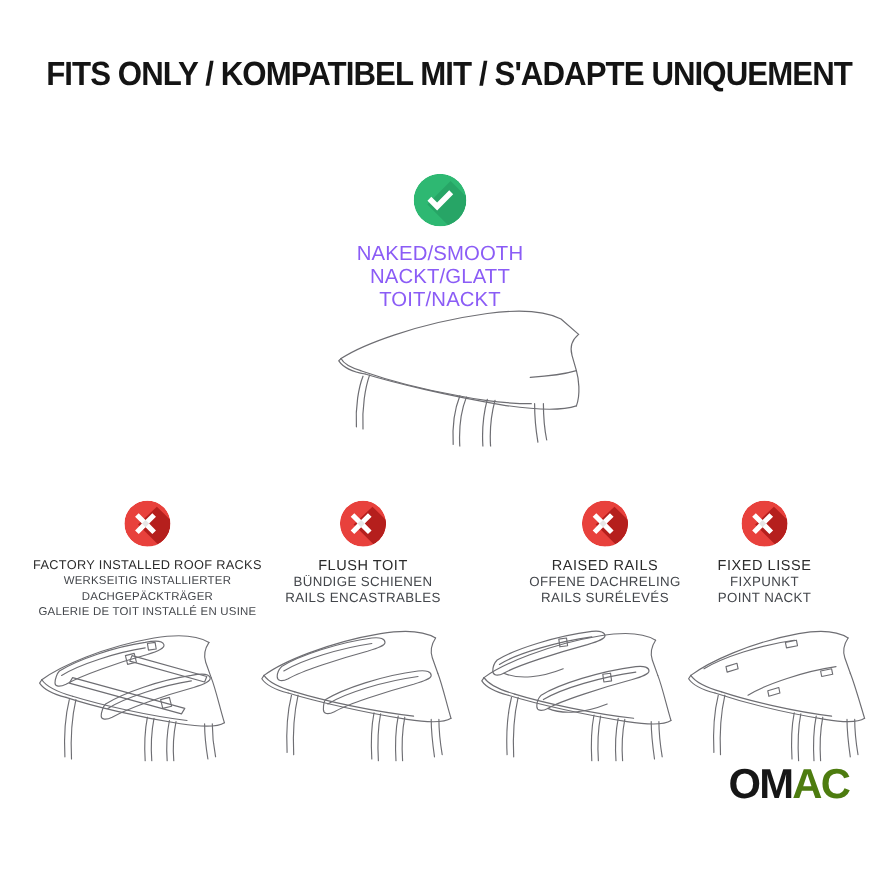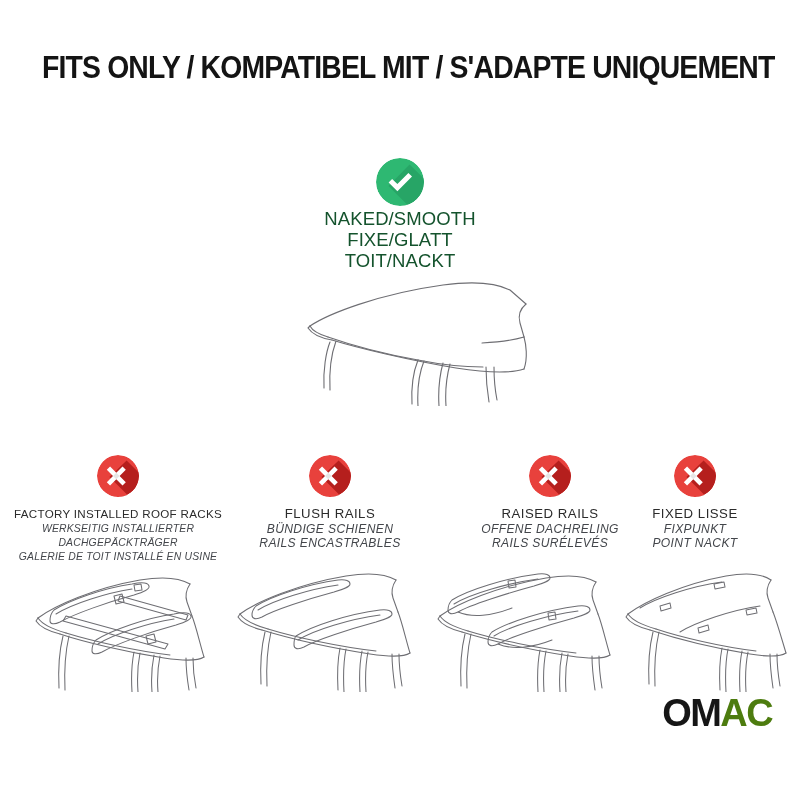--- a/index.html
+++ b/index.html
@@ -49,22 +49,22 @@
     top: 158px;
     width: 800px;
     text-align: center;
   }
   .ok-badge-wrap {
     display: flex;
     justify-content: center;
   }
   .ok-badge { width: 48px; height: 48px; }
   .ok-labels {
-    margin-top: 2px;
-    color: #14532d;
+    margin-top: 13px;
+    color: #8b5cf6;
   }
   .ok-labels div {
     font-size: 18.5px;
     line-height: 21px;
     letter-spacing: 0.1px;
     white-space: nowrap;
   }
 
   
   .ok-roof {
@@ -95,21 +95,20 @@
     white-space: nowrap;
   }
   .col-labels .l2,
   .col-labels .l3,
   .col-labels .l4 {
     font-size: 12.1px;
     line-height: 14.4px;
     color: #43464b;
     letter-spacing: 0.35px;
     white-space: nowrap;
-    font-style: italic;
   }
   .col.narrow .col-labels .l1 { font-size: 11.6px; letter-spacing: 0.3px; }
   .col.narrow .col-labels .l2,
   .col.narrow .col-labels .l3,
   .col.narrow .col-labels .l4 { font-size: 10.4px; letter-spacing: 0.2px; }
 
   .col-roof {
     position: absolute;
     top: 552px;
   }
@@ -141,21 +140,21 @@
       <div class="badge ok-badge">
         <svg class="drawing" width="48" height="48" viewBox="0 0 48 48">
           <circle cx="24" cy="24" r="24" fill="#2eb872"></circle>
           <path d="M24 48a24 24 0 0 0 24-24 24 24 0 0 0-.25-3.4L33.6 6.5 12.5 27.9 32.6 48z" fill="#27a566"></path>
           <path d="M12.6 24.5l3.5-3.6 5.3 5.2 11-11.1 3.6 3.6-14.6 14.7z" fill="#ffffff"></path>
         </svg>
       </div>
     </div>
     <div class="ok-labels">
       <div>NAKED/SMOOTH</div>
-      <div>FIXE/GLATT</div>
+      <div>NACKT/GLATT</div>
       <div>TOIT/NACKT</div>
     </div>
   </div>
 
   <div class="ok-roof">
     <svg class="drawing" width="300" height="128" viewBox="0 0 300 128">
       <g fill="none" stroke="#6e6e73" stroke-width="1.1" stroke-linejoin="round" stroke-linecap="round">
         <path d="M42 48 C 60 36, 110 16, 175 7 C 205 3, 228 5, 242 12 L 258 26"></path>
         <path d="M42 48 L 40 50 C 44 56, 52 60, 64 62"></path>
         <path d="M64 62 C 90 70, 140 82, 188 90 C 220 95, 244 95, 256 91"></path>
@@ -170,21 +169,21 @@
         <path d="M156 83 C 152 93, 149 110, 150 128"></path>
         <path d="M175 85 C 172 96, 170 112, 171 128"></path>
         <path d="M182 86 C 179 97, 177 113, 178 128"></path>
         <path d="M218 89 C 218 98, 219 112, 221 124"></path>
         <path d="M226 89 C 226 98, 227 112, 229 122"></path>
         <path d="M256 59 C 246 62, 232 64, 214 65"></path>
       </g>
     </svg>
   </div>
 
-  <div class="col narrow" style="left:0px; width:236px;">
+  <div class="col narrow" style="left:16px; width:236px;">
     <div class="x-badge-wrap">
       <div class="badge x-badge">
         <svg class="drawing" width="42" height="42" viewBox="0 0 42 42">
           <circle cx="21" cy="21" r="21" fill="#e8413c"></circle>
           <path d="M21 42a21 21 0 0 0 21-21 21 21 0 0 0-.3-3.4L29.6 5.6 12.5 21.9 32.3 41.7z" fill="#b51f1d"></path>
           <path d="M13.1 11.5l-3.3 3.3L16 21l-6.2 6.2 3.3 3.3L19.3 24.3l6.2 6.2 3.3-3.3L22.6 21l6.2-6.2-3.3-3.3L19.3 17.7z" fill="#ffffff"></path>
           <path d="M19.3 17.7l3.3 3.3-3.3 3.3-3.3-3.3z" fill="#e6e6e6"></path>
         </svg>
       </div>
     </div>
@@ -235,21 +234,21 @@
       <div class="badge x-badge">
         <svg class="drawing" width="42" height="42" viewBox="0 0 42 42">
           <circle cx="21" cy="21" r="21" fill="#e8413c"></circle>
           <path d="M21 42a21 21 0 0 0 21-21 21 21 0 0 0-.3-3.4L29.6 5.6 12.5 21.9 32.3 41.7z" fill="#b51f1d"></path>
           <path d="M13.1 11.5l-3.3 3.3L16 21l-6.2 6.2 3.3 3.3L19.3 24.3l6.2 6.2 3.3-3.3L22.6 21l6.2-6.2-3.3-3.3L19.3 17.7z" fill="#ffffff"></path>
           <path d="M19.3 17.7l3.3 3.3-3.3 3.3-3.3-3.3z" fill="#e6e6e6"></path>
         </svg>
       </div>
     </div>
     <div class="col-labels">
-      <div class="l1">FLUSH RAILS</div>
+      <div class="l1">FLUSH TOIT</div>
       <div class="l2">BÜNDIGE SCHIENEN</div>
       <div class="l3">RAILS ENCASTRABLES</div>
     </div>
   </div>
 
   <div class="col-roof" style="left:222px;">
     <svg class="drawing" width="215" height="140" viewBox="0 0 215 140">
       <g fill="none" stroke="#6e6e73" stroke-width="1.05" stroke-linejoin="round" stroke-linecap="round">
         <path d="M18 62 C 34 50, 76 32, 124 24 C 148 20, 164 22, 174 28"></path>
         <path d="M18 62 L 16 65 C 20 71, 28 75, 40 78"></path>

